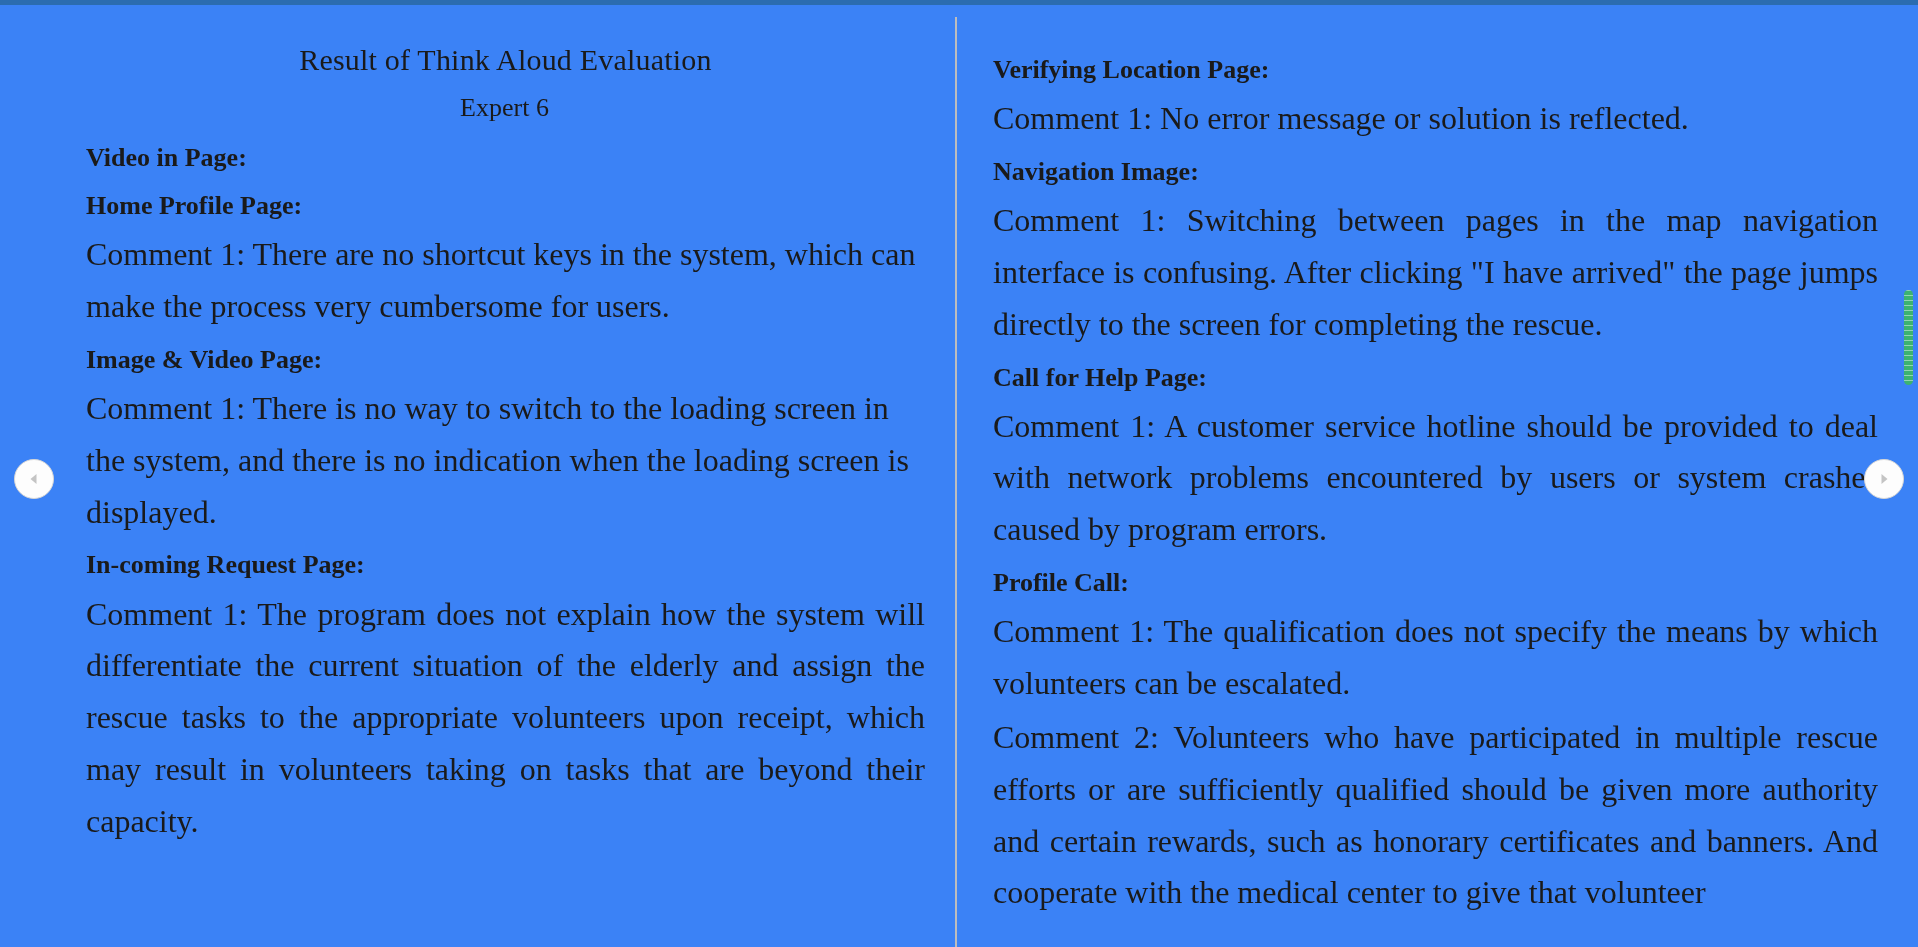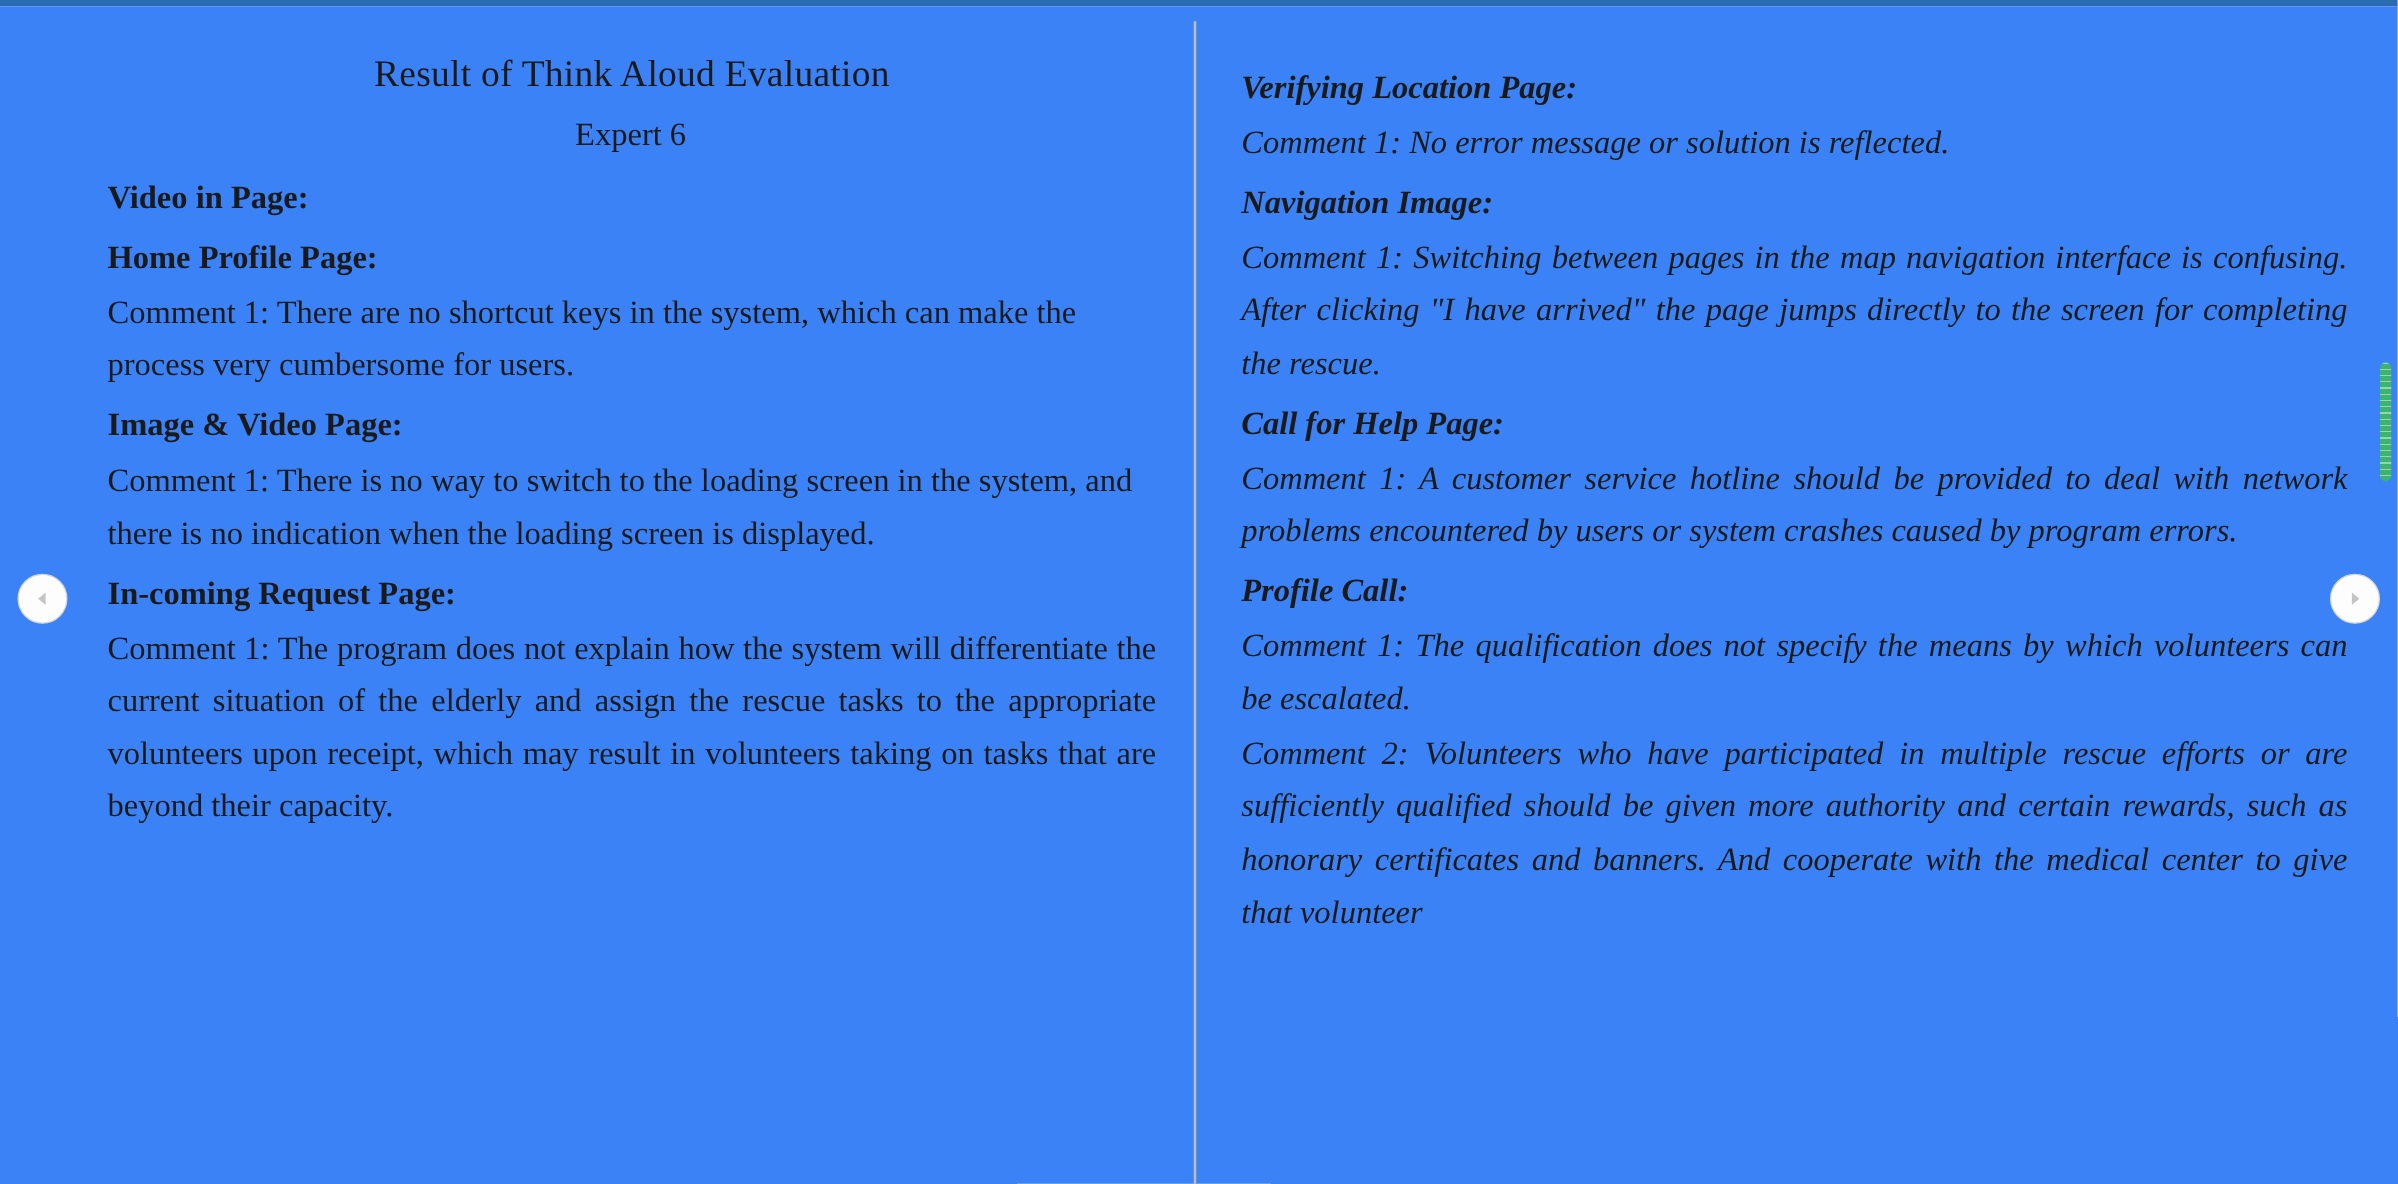--- a/index.html
+++ b/index.html
@@ -48,42 +48,41 @@
   }
   .col-divider {
     width: 2px;
     background: #bdbdbd;
     margin-top: 12px;
     margin-bottom: 0;
   }
   .col-right {
     width: 961px;
     padding: 38px 40px 0 36px;
-    font-style: italic;
   }
   .doc-title {
     font-size: 30px;
     text-align: center;
     margin: 0 0 16px 0;
     letter-spacing: 0.2px;
   }
   .doc-byline {
     font-size: 26px;
     text-align: center;
     margin: 0 0 14px 0;
     padding-right: 2px;
   }
   .section-heading {
     font-size: 26px;
     font-weight: bold;
     margin: 6px 0 2px 0;
     line-height: 1.62;
   }
   .comment {
-    font-size: 26px;
+    font-size: 32px;
     margin: 0 0 2px 0;
     line-height: 1.62;
     text-align: justify;
     text-justify: inter-word;
   }
   .comment.nojust {
     text-align: left;
   }
   .arrow-btn {
     position: absolute;

